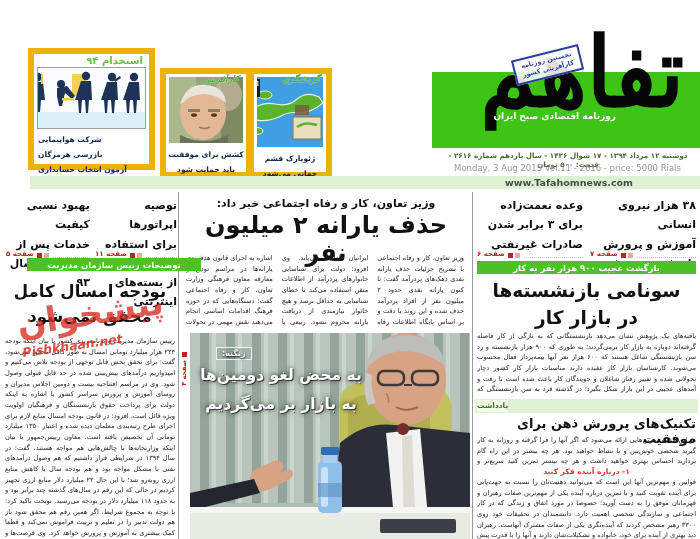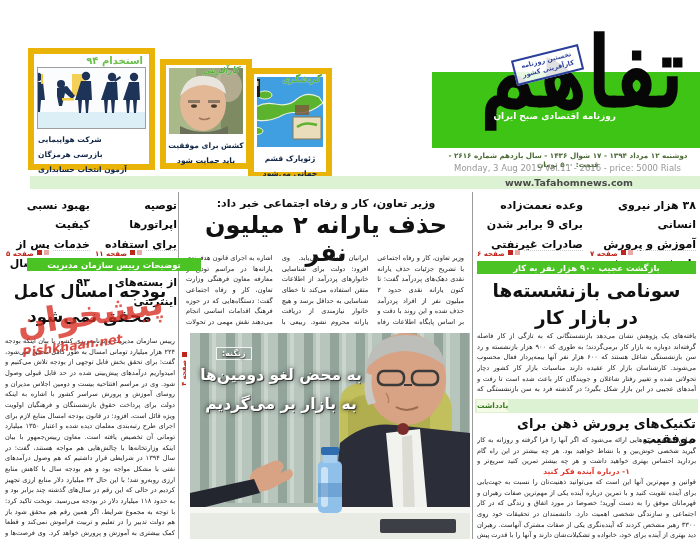--- a/index.html
+++ b/index.html
@@ -4,21 +4,21 @@
 <style>
   *{margin:0;padding:0;box-sizing:border-box}
   html,body{background:#e8e8e8}
   .page{position:relative;width:700px;height:539px;margin:0 auto;background:#fff;overflow:hidden;
         font-family:"DejaVu Sans",sans-serif;direction:rtl;color:#111}
   .abs{position:absolute}
   .pre{white-space:pre-line}
   .c{text-align:center}
   .bodytext{font-size:6.6px;line-height:1.62;text-align:justify;color:#222;overflow:hidden;direction:rtl}
   .pairhl{font-weight:bold;font-size:11px;line-height:1.75;text-align:right;white-space:pre-line;color:#0b0b0b}
-  .marker{display:flex;align-items:flex-start;direction:ltr}
+  .marker{display:flex;align-items:flex-end;direction:ltr}
   .marker .lbl{color:#c0251d;font-size:7px;font-weight:bold;white-space:nowrap}
   .marker .sq1{width:5px;height:5px;background:#c0251d;margin-left:3px}
   .marker .sq2{width:5px;height:5px;background:#eaa9a4;margin-left:2px}
   .marker .leader{flex:1;border-top:1px dotted #c9c9c9;margin-left:4px}
   .greenbar{background:#4cc324;color:#fff;font-weight:bold;font-size:8.5px;height:13px;
             display:flex;align-items:center;justify-content:center;letter-spacing:.2px}
   .vrule{position:absolute;top:192px;bottom:0;width:1px;background:#9a9a9a}
   .box{position:absolute;border:6px solid #eab308;background:#fff}
   .boxlabel{position:absolute;color:#54b238;font-weight:bold;font-style:italic;font-size:9px;z-index:3;
             text-shadow:0 0 1px #fff}
@@ -85,21 +85,21 @@
         </g>
       </svg>
     </div>
     <div class="abs" style="top:78px;right:5px;left:4px;text-align:left">
       <div style="font-size:7.5px;font-weight:bold;color:#102545;line-height:2">شرکت هواپیمایی</div>
       <div style="font-size:7.5px;font-weight:bold;color:#102545;line-height:2">بازرسی هرمزگان</div>
       <div style="font-size:7.5px;font-weight:bold;color:#102545;line-height:2">آزمون انتخاب حسابداری رسمی</div>
     </div>
   </div>
 
-  <div class="box" style="left:160px;top:59px;width:92px;height:110px">
+  <div class="box" style="left:160px;top:68px;width:92px;height:110px">
     <div class="boxlabel" style="top:0;right:7px">کارآفرینی</div>
     <div class="abs" style="top:3px;left:3px;right:3px;height:66px;overflow:hidden">
       <svg width="77" height="66" viewBox="0 0 77 66">
         <rect width="77" height="66" fill="#97a578"></rect>
         <rect x="0" y="0" width="30" height="66" fill="#aab98a"></rect>
         <rect x="55" y="0" width="22" height="66" fill="#7d8a62"></rect>
         <ellipse cx="62" cy="18" rx="14" ry="16" fill="#c9b9a2" opacity=".7"></ellipse>
         <ellipse cx="37" cy="36" rx="23" ry="27" fill="#e3b896"></ellipse>
         <path d="M14 28 Q20 6 40 8 Q58 9 60 26 Q52 18 38 17 Q24 17 14 28z" fill="#e9e5dd"></path>
         <path d="M22 32h12v3h-12z M42 32h12v3h-12z" fill="#8a7a66"></path>
@@ -135,21 +135,21 @@
 
   <div class="strip" style="left:30px;right:268px;top:176px;height:13px"></div>
 
   <div class="vrule" style="left:178px"></div>
   <div class="vrule" style="left:472px"></div>
 
   <div class="abs pairhl" style="left:590px;top:196px;width:106px">۳۸ هزار نیروی انسانی
 آموزش و پرورش
 بازنشسته می‌شوند</div>
   <div class="abs pairhl" style="left:477px;top:196px;width:106px">وعده نعمت‌زاده
-برای 9 برابر شدن
+برای ۳ برابر شدن
 صادرات غیرنفتی</div>
   <div class="abs marker" style="left:590px;top:250px;width:106px">
     <span class="lbl">صفحه ۷</span>
       <span class="sq1"></span>
       <span class="sq2"></span>
       <span class="leader"></span>
   </div>
   <div class="abs marker" style="left:477px;top:250px;width:106px">
     <span class="lbl">صفحه ۶</span>
       <span class="sq1"></span>

